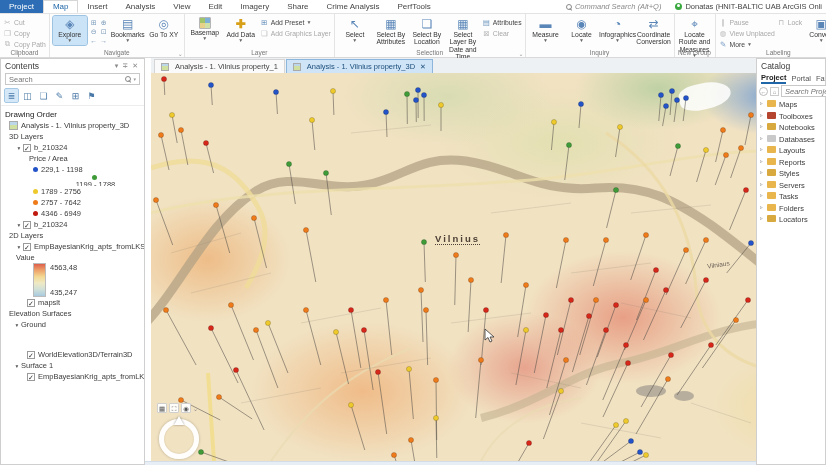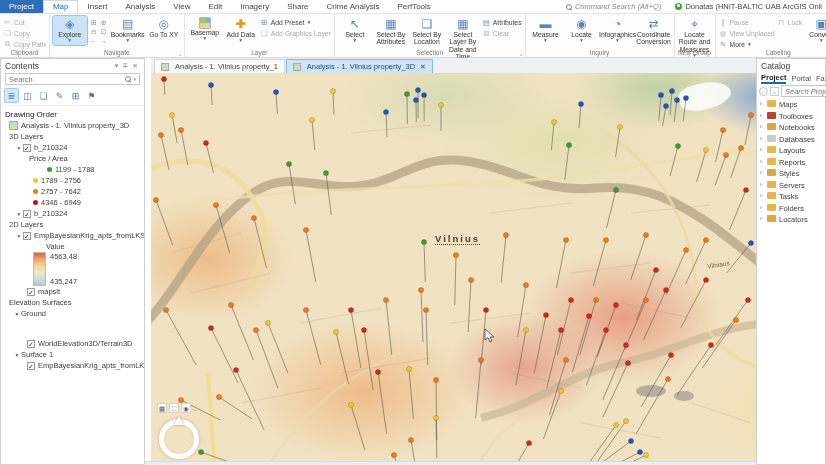--- a/index.html
+++ b/index.html
@@ -375,21 +375,25 @@
           <span>3D Layers</span>
         </div>
         <div class="ct-row" style="padding-left: 14px;">
           <span class="exp">▾</span>
           <span class="cb">✓</span>
           <span>b_210324</span>
         </div>
         <div class="ct-row" style="padding-left: 28px;">
           <span>Price / Area</span>
         </div>
-        <div class="ct-row" style="padding-left: 46px;">
+        <div class="ct-row" style="padding-left: 32px;">
+          <span class="legend-dot" style="background: rgb(35, 83, 200);"></span>
+          <span>229,1 - 1198</span>
+        </div>
+        <div class="ct-row" style="padding-left: 46px; flex-direction: column;">
           <span class="legend-dot" style="background: rgb(63, 155, 56);"></span>
           <span>1199 - 1788</span>
         </div>
         <div class="ct-row" style="padding-left: 32px;">
           <span class="legend-dot" style="background: rgb(237, 201, 44);"></span>
           <span>1789 - 2756</span>
         </div>
         <div class="ct-row" style="padding-left: 32px;">
           <span class="legend-dot" style="background: rgb(238, 122, 26);"></span>
           <span>2757 - 7642</span>
@@ -404,21 +408,21 @@
           <span>b_210324</span>
         </div>
         <div class="ct-row" style="padding-left: 8px;">
           <span>2D Layers</span>
         </div>
         <div class="ct-row" style="padding-left: 14px;">
           <span class="exp">▾</span>
           <span class="cb">✓</span>
           <span>EmpBayesianKrig_apts_fromLKS</span>
         </div>
-        <div class="ct-row" style="padding-left: 15px; margin-left: 30px;">
+        <div class="ct-row" style="padding-left: 15px;">
           <span>Value</span>
         </div>
         <div class="ramp-row" style="padding-left: 32px;">
           <span class="ramp"></span>
           <span class="ramp-labels">
             <span>4563,48</span>
             <span>435,247</span>
           </span>
         </div>
         <div class="ct-row" style="padding-left: 26px;">

